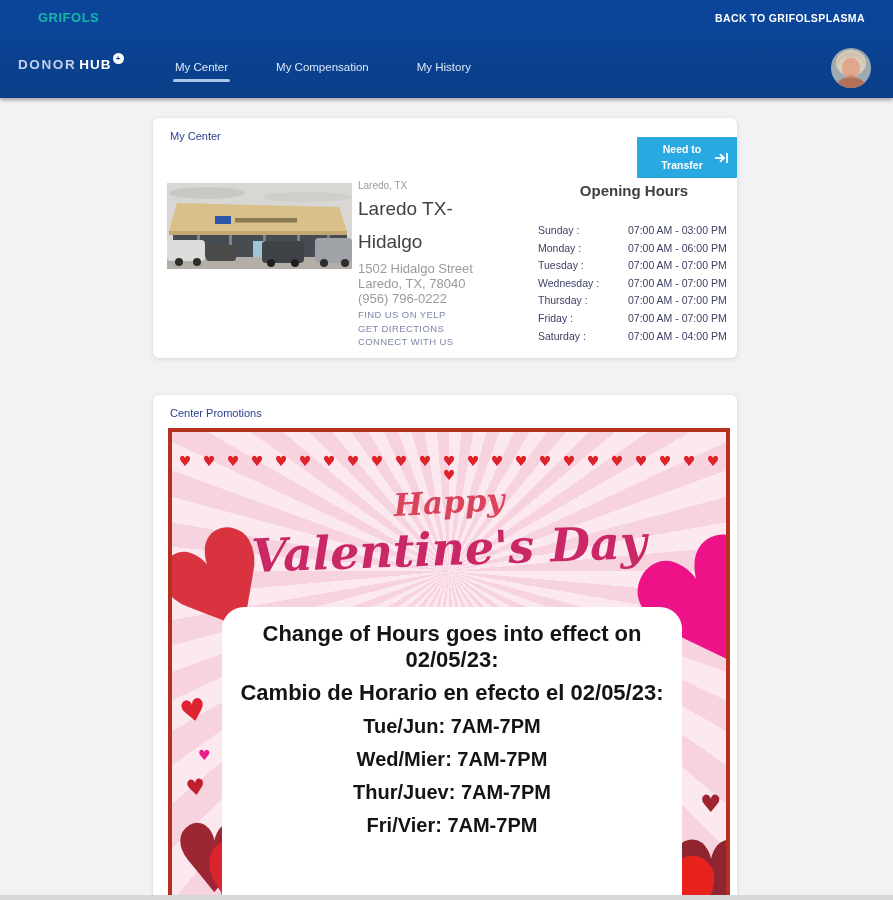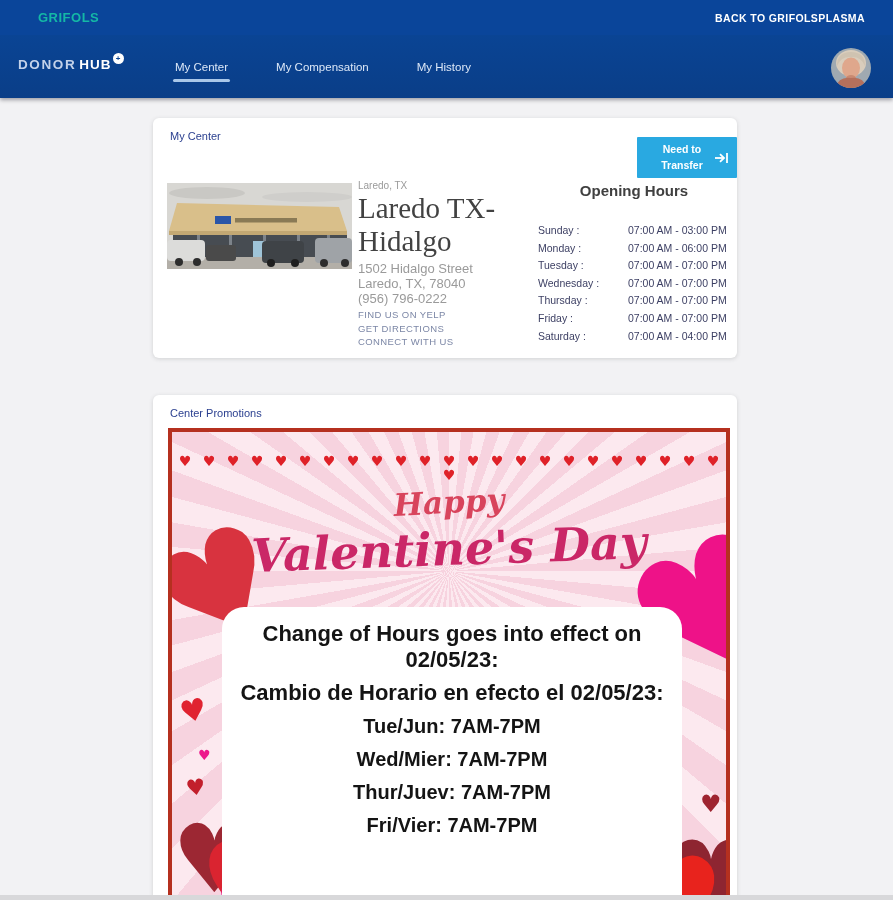--- a/index.html
+++ b/index.html
@@ -37,21 +37,21 @@
 
   
   .transfer-btn { position:absolute; right:0; top:19px; width:100px; height:41px; background:#29a9e1;
                   border:none; border-radius:1px; color:#fff; cursor:pointer;
                   font-family:"Liberation Sans", sans-serif; font-size:10.5px; font-weight:bold;
                   display:flex; flex-direction:column; justify-content:center; gap:3px;
                   padding-right:24px; padding-left:14px; text-align:center; line-height:1.2; }
   .transfer-icon { position:absolute; right:8px; top:14px; }
   .center-photo { position:absolute; left:14px; top:65px; width:185px; height:86px; overflow:hidden; }
   .loc-label { position:absolute; left:205px; top:62px; font-size:10px; color:#9a9a9a; }
-  .center-name { position:absolute; left:205px; top:74px; font-size:29px; color:#424242; line-height:33px;font-family:Liberation Serif, serif; }
+  .center-name { position:absolute; left:205px; top:74px; font-size:19px; color:#424242; line-height:33px; }
   .addr { position:absolute; left:205px; top:143px; font-size:13px; color:#9a9a9a; line-height:15px; }
   .center-links { position:absolute; left:205px; top:190px; }
   .center-link { font-size:9.5px; color:#7c87a6; letter-spacing:.4px; line-height:13.5px; cursor:pointer; }
 
   .hours-title { position:absolute; left:381px; top:64px; width:200px; text-align:center;
                  font-size:15px; font-weight:bold; color:#404040; }
   .hours-table { position:absolute; left:385px; top:104px; width:192px; }
   .hours-row { display:flex; line-height:17.6px; font-size:10.5px; color:#3c3f63; }
   .hours-day { width:90px; font-weight:normal; }
   .hours-time { flex:1; font-weight:500; white-space:nowrap; }

